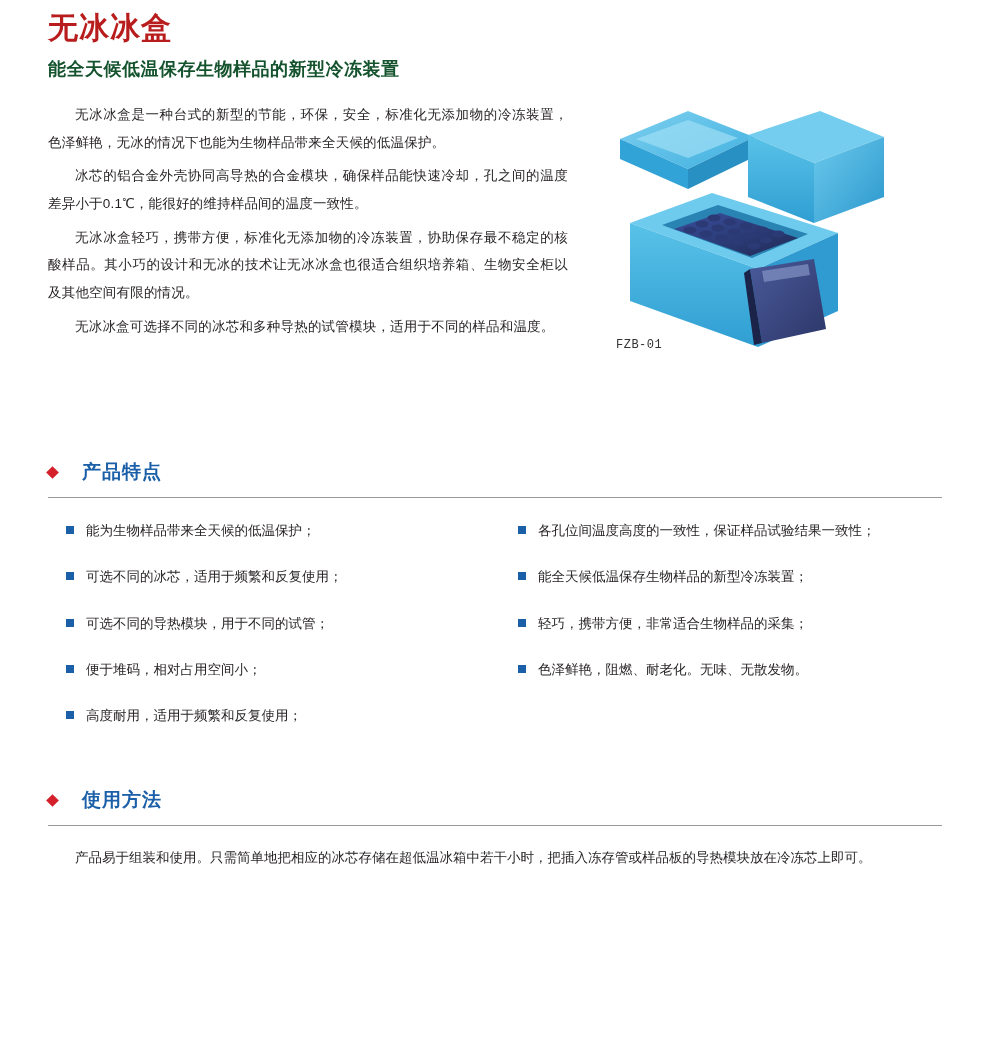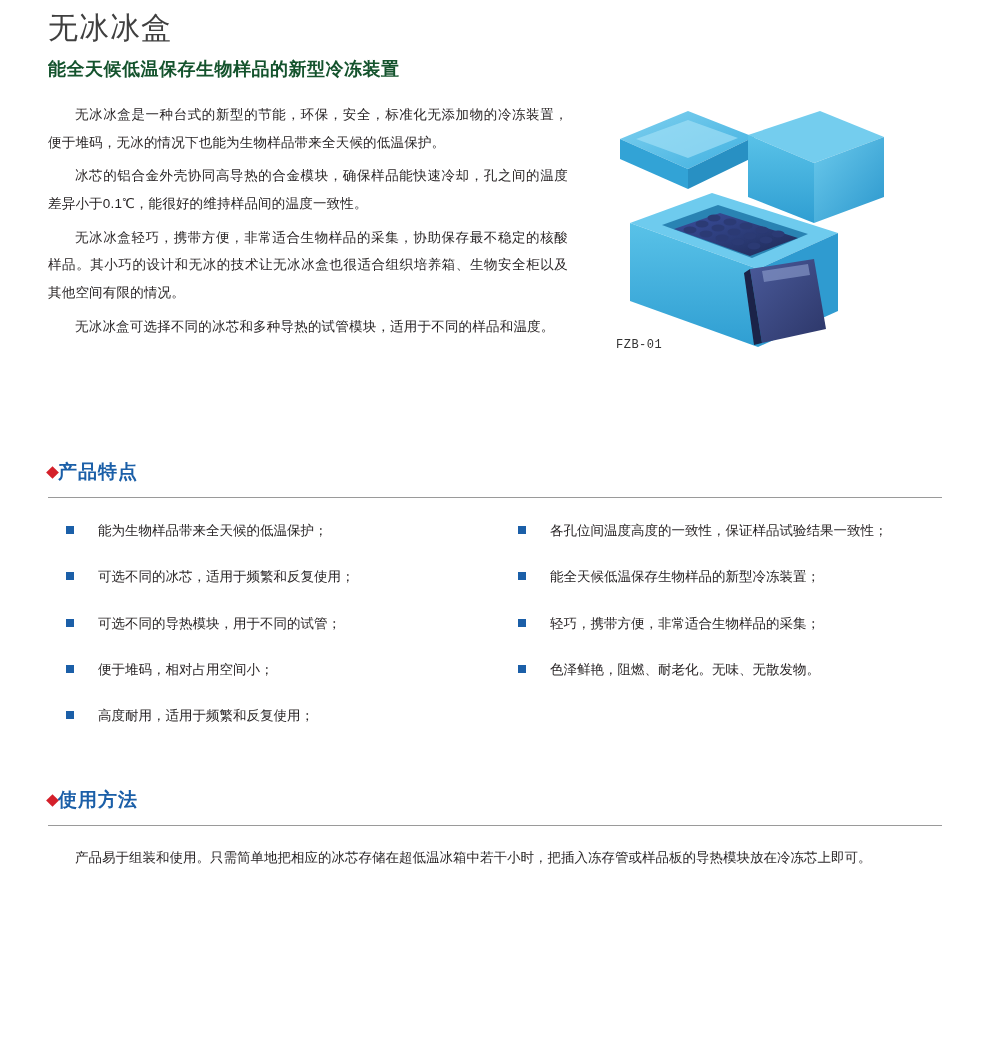--- a/index.html
+++ b/index.html
@@ -21,23 +21,23 @@
     height: 1045px;
     box-sizing: border-box;
     padding: 0 48px;
   }
 
   
   .main-title {
     margin: 0;
     padding-top: 8px;
     font-size: 30px;
-    font-weight: normal;
+    font-weight: bold;
     letter-spacing: 1px;
-    color: #404040;
+    color: #b91c1c;
     line-height: 1.3;
   }
   .sub-title {
     margin: 10px 0 0 0;
     font-size: 18px;
     font-weight: bold;
     color: #14532d;
     letter-spacing: 0.5px;
   }
 
@@ -82,21 +82,21 @@
     letter-spacing: 0.5px;
   }
 
   
   .section {
     margin-top: 34px;
   }
   .section-head {
     display: flex;
     align-items: center;
-    gap: 1px;
+    gap: 25px;
     text-align: center;
   }
   .diamond {
     width: 9px;
     height: 9px;
     background: #d4202a;
     transform: rotate(45deg);
     display: inline-block;
     flex: 0 0 auto;
   }
@@ -122,21 +122,21 @@
   .feat-col {
     width: 50%;
     box-sizing: border-box;
   }
   .feat-col.right {
     padding-left: 14px;
   }
   .feat-item {
     display: flex;
     align-items: flex-start;
-    gap: 24px;
+    gap: 12px;
     margin-bottom: 24px;
     font-size: 13.5px;
     line-height: 1.65;
     color: #231f20;
   }
   .bullet {
     width: 8px;
     height: 8px;
     background: #1b5fa8;
     margin-top: 6px;
@@ -160,23 +160,23 @@
 </head>
 <body>
 
 <div class="page">
 
   <h1 class="main-title">无冰冰盒</h1>
   <h2 class="sub-title">能全天候低温保存生物样品的新型冷冻装置</h2>
 
   <div class="intro-wrap">
     <div class="intro-text">
-      <p>无冰冰盒是一种台式的新型的节能，环保，安全，标准化无添加物的冷冻装置，便于堆码，无冰的情况下也能为生物样品带来全天候的低温保护。</p>
+      <p>无冰冰盒是一种台式的新型的节能，环保，安全，标准化无添加物的冷冻装置，色泽鲜艳，无冰的情况下也能为生物样品带来全天候的低温保护。</p>
       <p>冰芯的铝合金外壳协同高导热的合金模块，确保样品能快速冷却，孔之间的温度差异小于0.1℃，能很好的维持样品间的温度一致性。</p>
-      <p>无冰冰盒轻巧，携带方便，非常适合生物样品的采集，协助保存最不稳定的核酸样品。其小巧的设计和无冰的技术让无冰冰盒也很适合组织培养箱、生物安全柜以及其他空间有限的情况。</p>
+      <p>无冰冰盒轻巧，携带方便，标准化无添加物的冷冻装置，协助保存最不稳定的核酸样品。其小巧的设计和无冰的技术让无冰冰盒也很适合组织培养箱、生物安全柜以及其他空间有限的情况。</p>
       <p>无冰冰盒可选择不同的冰芯和多种导热的试管模块，适用于不同的样品和温度。</p>
     </div>
 
     <div class="photo-area">
       <svg class="photo-canvas" viewBox="0 0 340 300">
         <defs>
           <linearGradient id="lidTop" x1="0" y1="0" x2="1" y2="1">
             <stop offset="0%" stop-color="#7fd0ef"></stop>
             <stop offset="100%" stop-color="#3fb0e0"></stop>
           </linearGradient>

